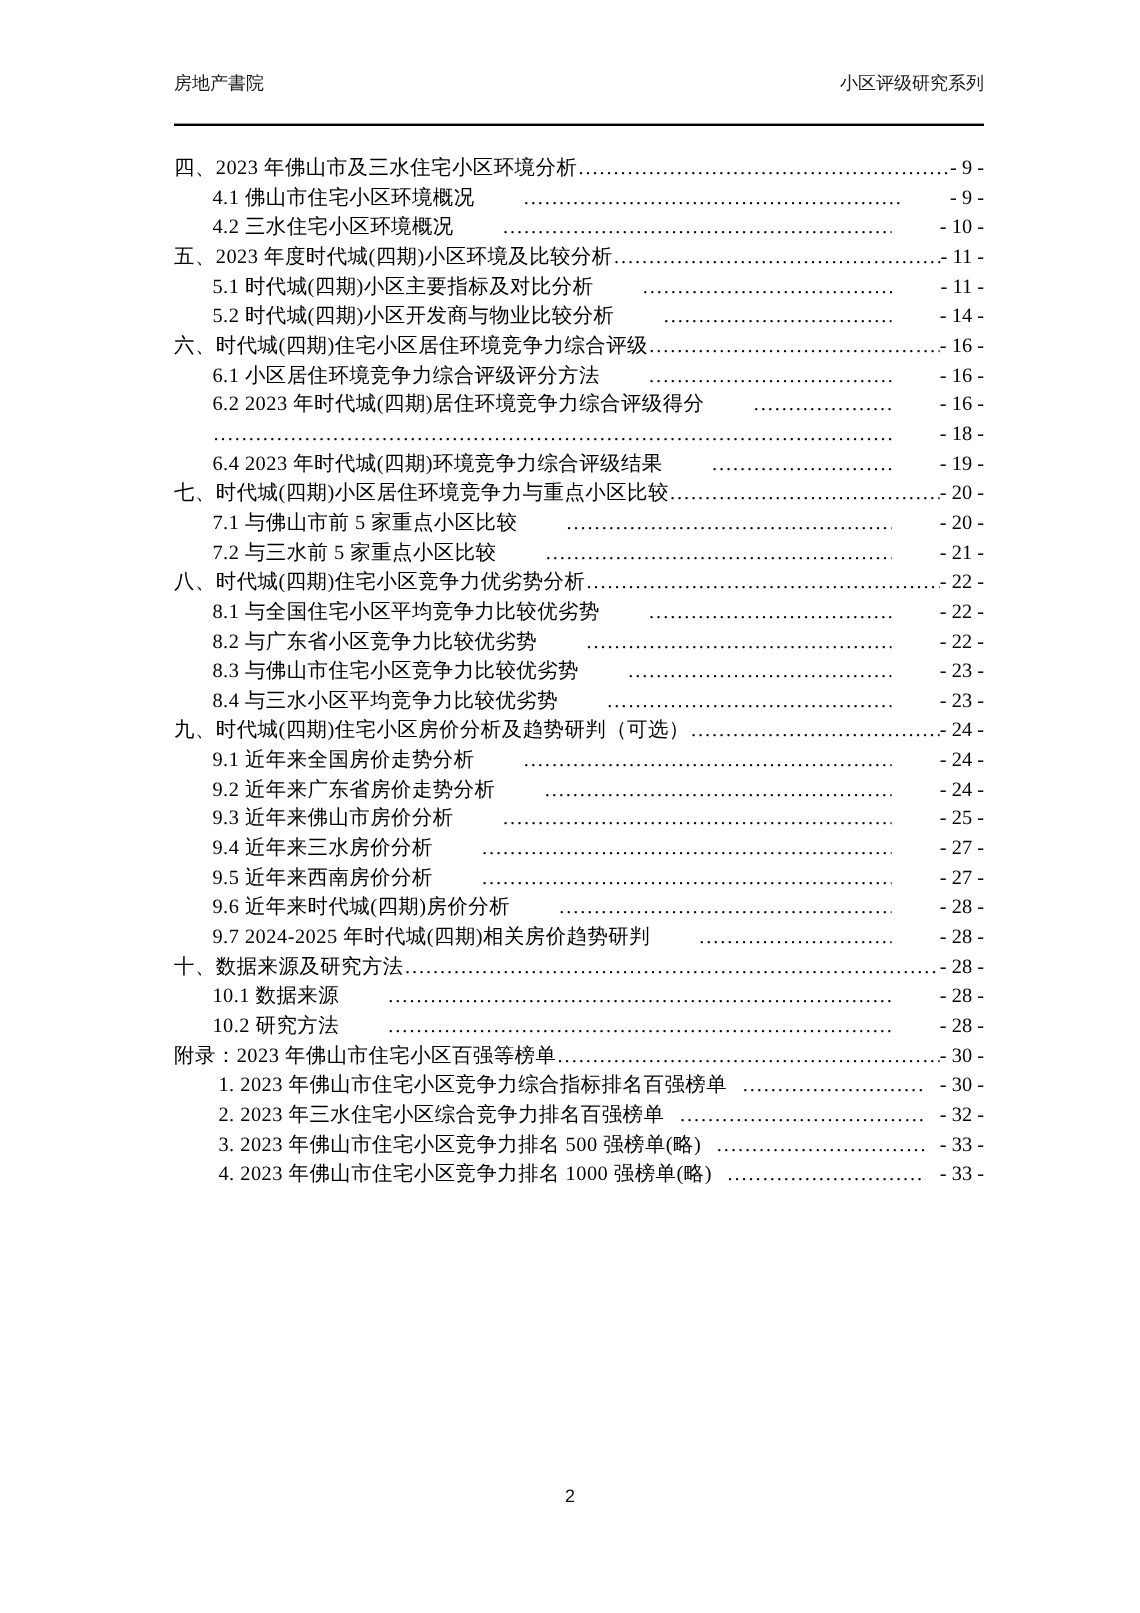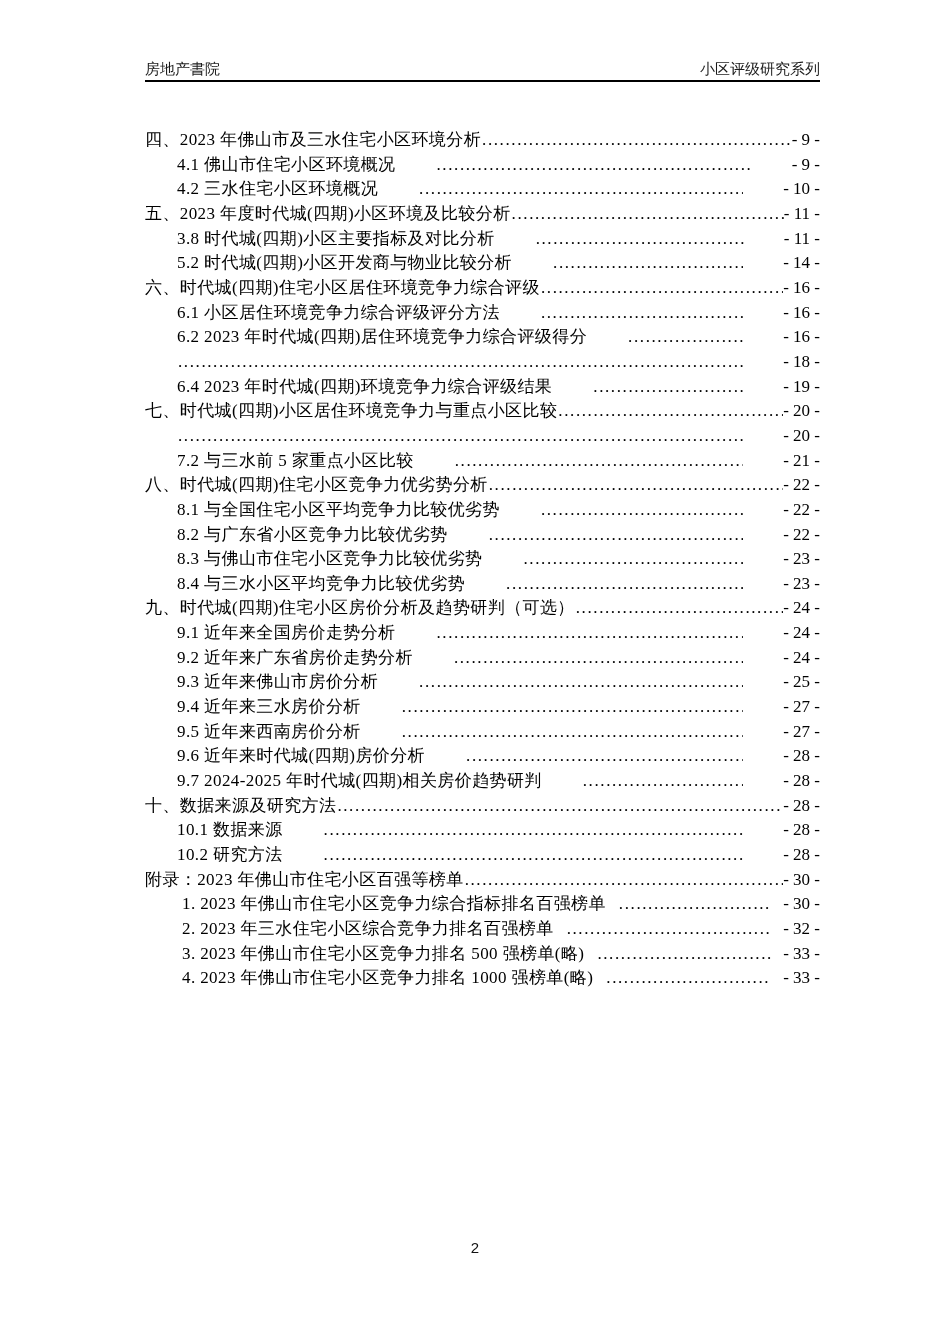--- a/index.html
+++ b/index.html
@@ -18,21 +18,21 @@
     left: 145px;
     right: 130px;
     top: 60px;
     display: flex;
     justify-content: space-between;
     align-items: flex-end;
     font-family: "Liberation Sans", "DejaVu Sans", sans-serif;
     font-size: 15px;
     color: #1a1a1a;
     border-bottom: 2px solid #000000;
-    padding-bottom: 1px;
+    padding-bottom: 24px;
   }
   .toc {
     position: absolute;
     left: 145px;
     right: 130px;
     top: 128px;
     font-family: "Liberation Serif", "DejaVu Serif", serif;
     font-size: 17px;
     color: #000000;
     text-align: center;
@@ -99,21 +99,21 @@
     <span class="toc-label">4.2 三水住宅小区环境概况</span>
     <span class="toc-dots">........................................................................................................................................................................................................</span>
     <span class="toc-page">- 10 -</span>
   </div>
       <div class="toc-row lvl1">
     <span class="toc-label">五、2023 年度时代城(四期)小区环境及比较分析</span>
     <span class="toc-dots">........................................................................................................................................................................................................</span>
     <span class="toc-page">- 11 -</span>
   </div>
       <div class="toc-row lvl2">
-    <span class="toc-label">3.8 时代城(四期)小区主要指标及对比分析</span>
+    <span class="toc-label">5.1 时代城(四期)小区主要指标及对比分析</span>
     <span class="toc-dots">........................................................................................................................................................................................................</span>
     <span class="toc-page">- 11 -</span>
   </div>
       <div class="toc-row lvl2">
     <span class="toc-label">5.2 时代城(四期)小区开发商与物业比较分析</span>
     <span class="toc-dots">........................................................................................................................................................................................................</span>
     <span class="toc-page">- 14 -</span>
   </div>
       <div class="toc-row lvl1">
     <span class="toc-label">六、时代城(四期)住宅小区居住环境竞争力综合评级</span>
@@ -138,20 +138,21 @@
     <span class="toc-label">6.4 2023 年时代城(四期)环境竞争力综合评级结果</span>
     <span class="toc-dots">........................................................................................................................................................................................................</span>
     <span class="toc-page">- 19 -</span>
   </div>
       <div class="toc-row lvl1">
     <span class="toc-label">七、时代城(四期)小区居住环境竞争力与重点小区比较</span>
     <span class="toc-dots">........................................................................................................................................................................................................</span>
     <span class="toc-page">- 20 -</span>
   </div>
       <div class="toc-row lvl2">
+    <span class="toc-label">7.1 与佛山市前 5 家重点小区比较</span>
     <span class="toc-dots">........................................................................................................................................................................................................</span>
     <span class="toc-page">- 20 -</span>
   </div>
       <div class="toc-row lvl2">
     <span class="toc-label">7.2 与三水前 5 家重点小区比较</span>
     <span class="toc-dots">........................................................................................................................................................................................................</span>
     <span class="toc-page">- 21 -</span>
   </div>
       <div class="toc-row lvl1">
     <span class="toc-label">八、时代城(四期)住宅小区竞争力优劣势分析</span>

